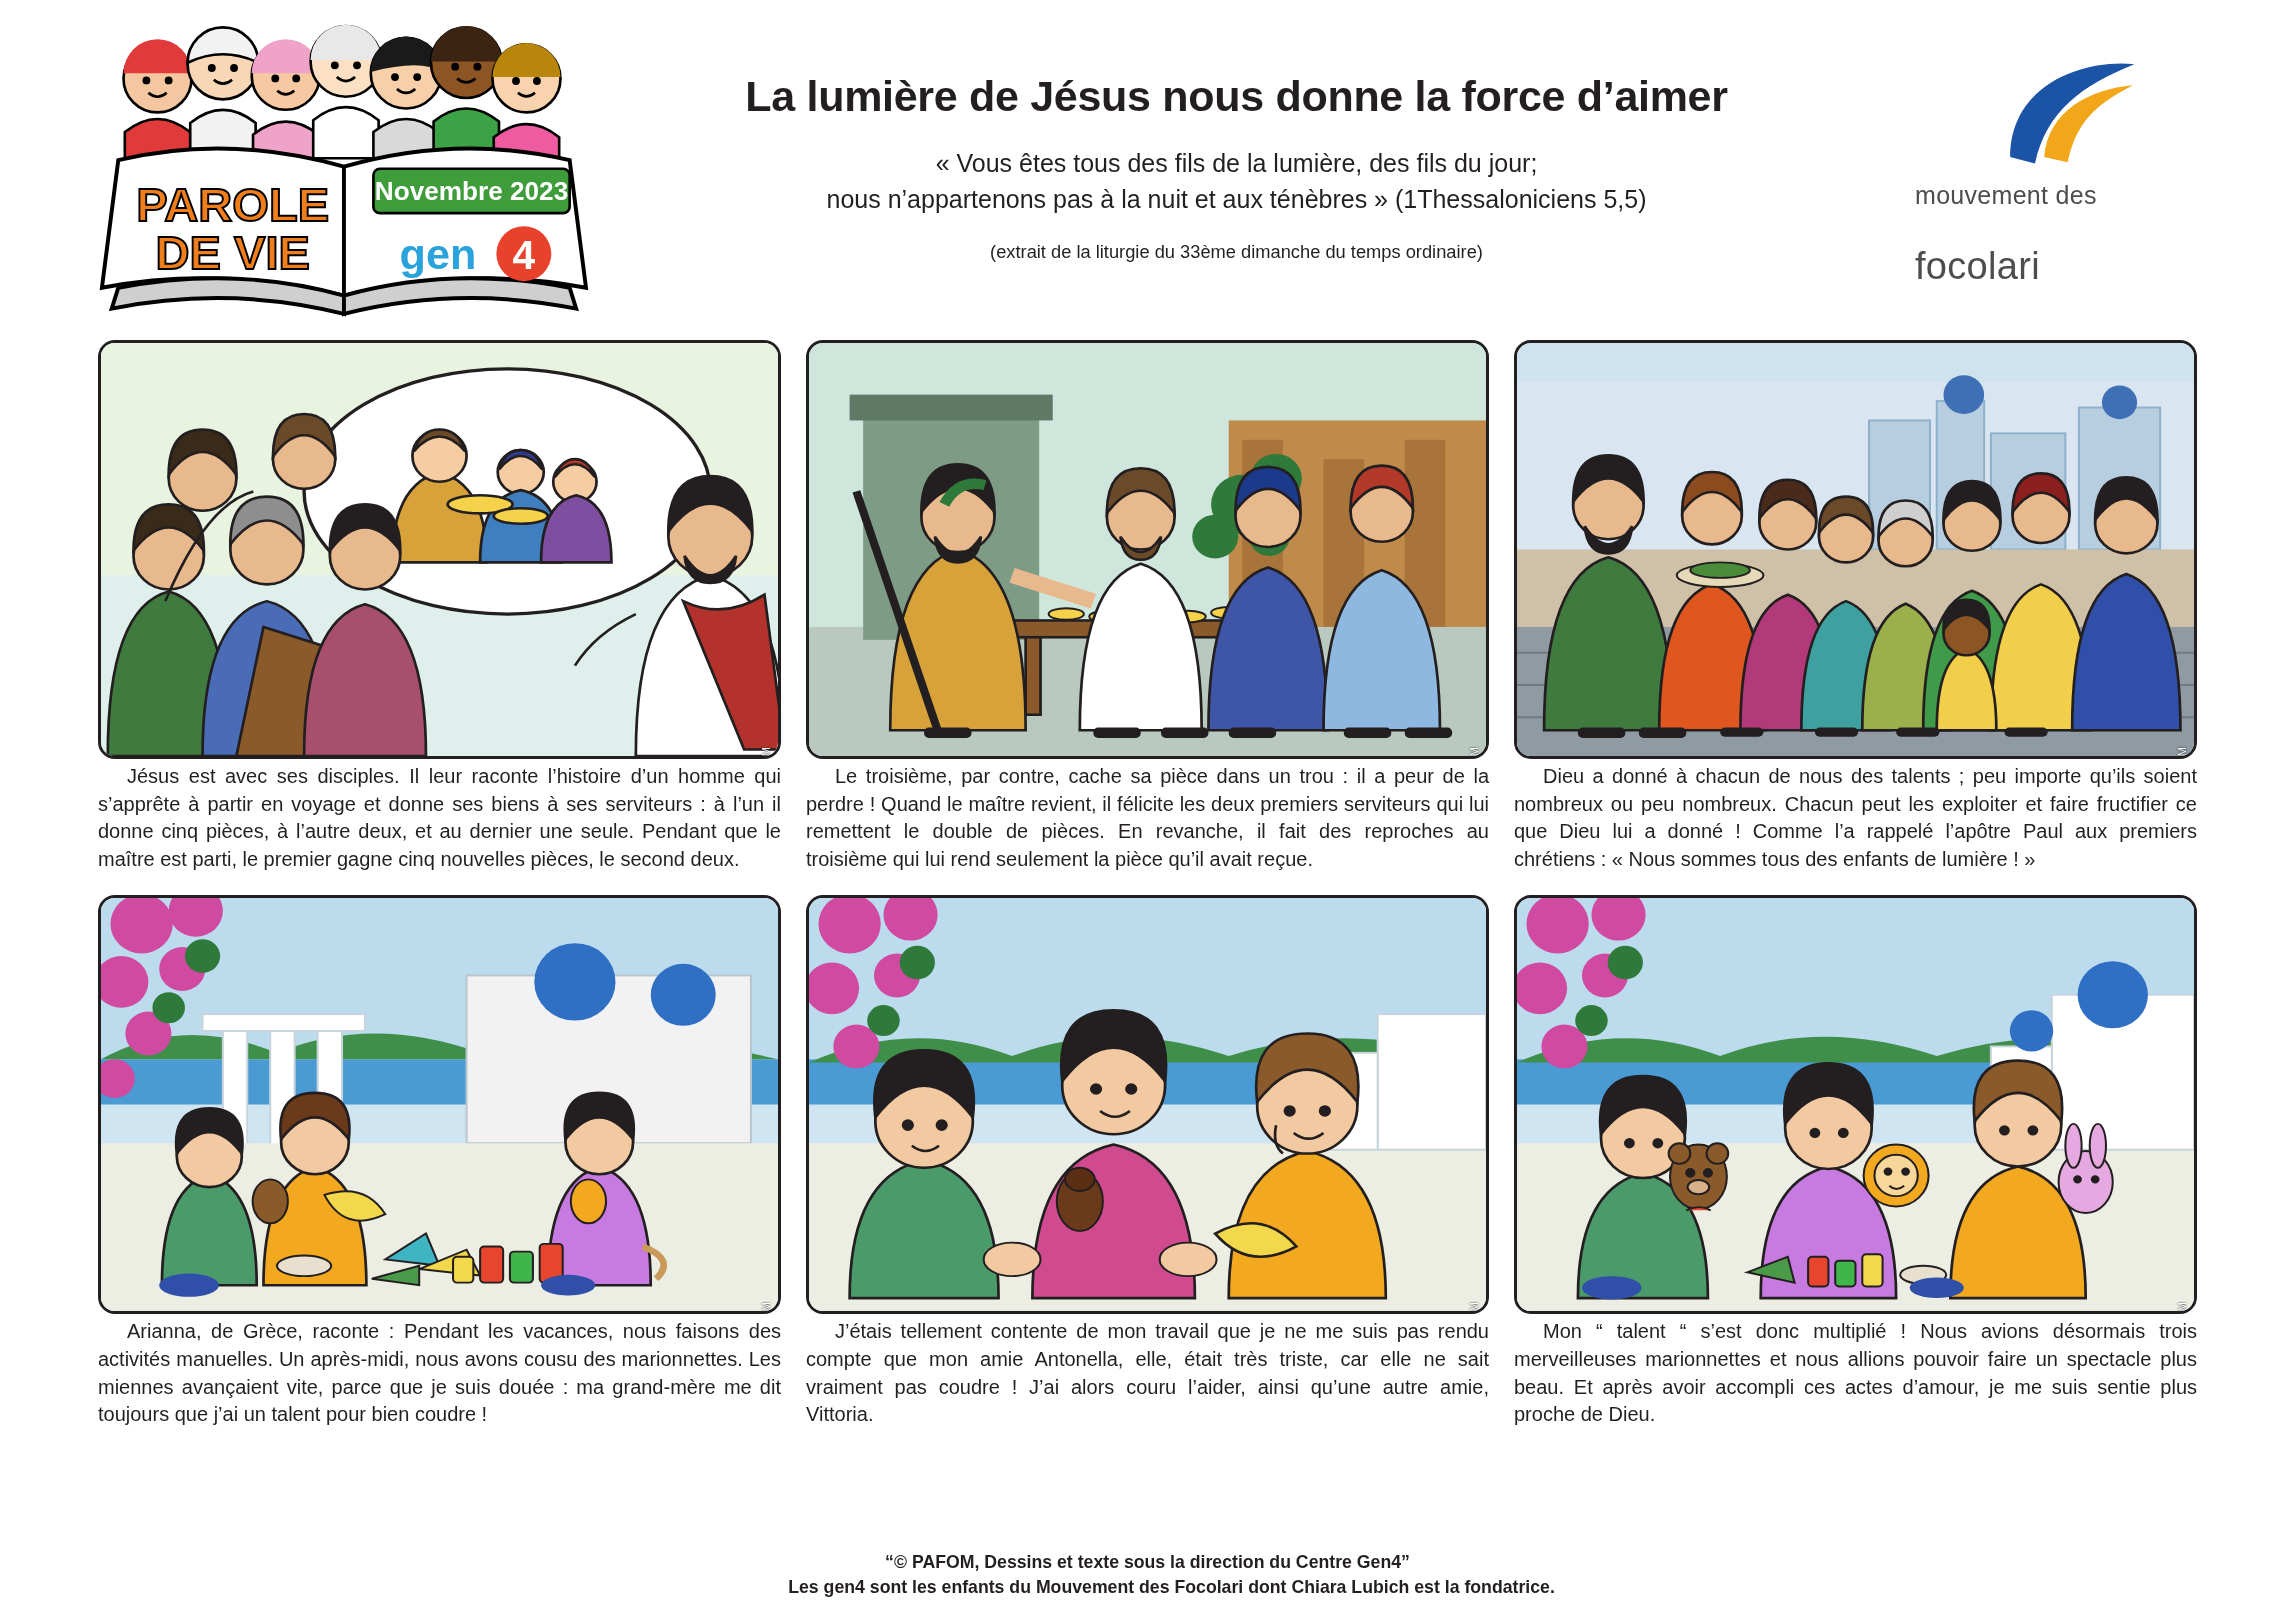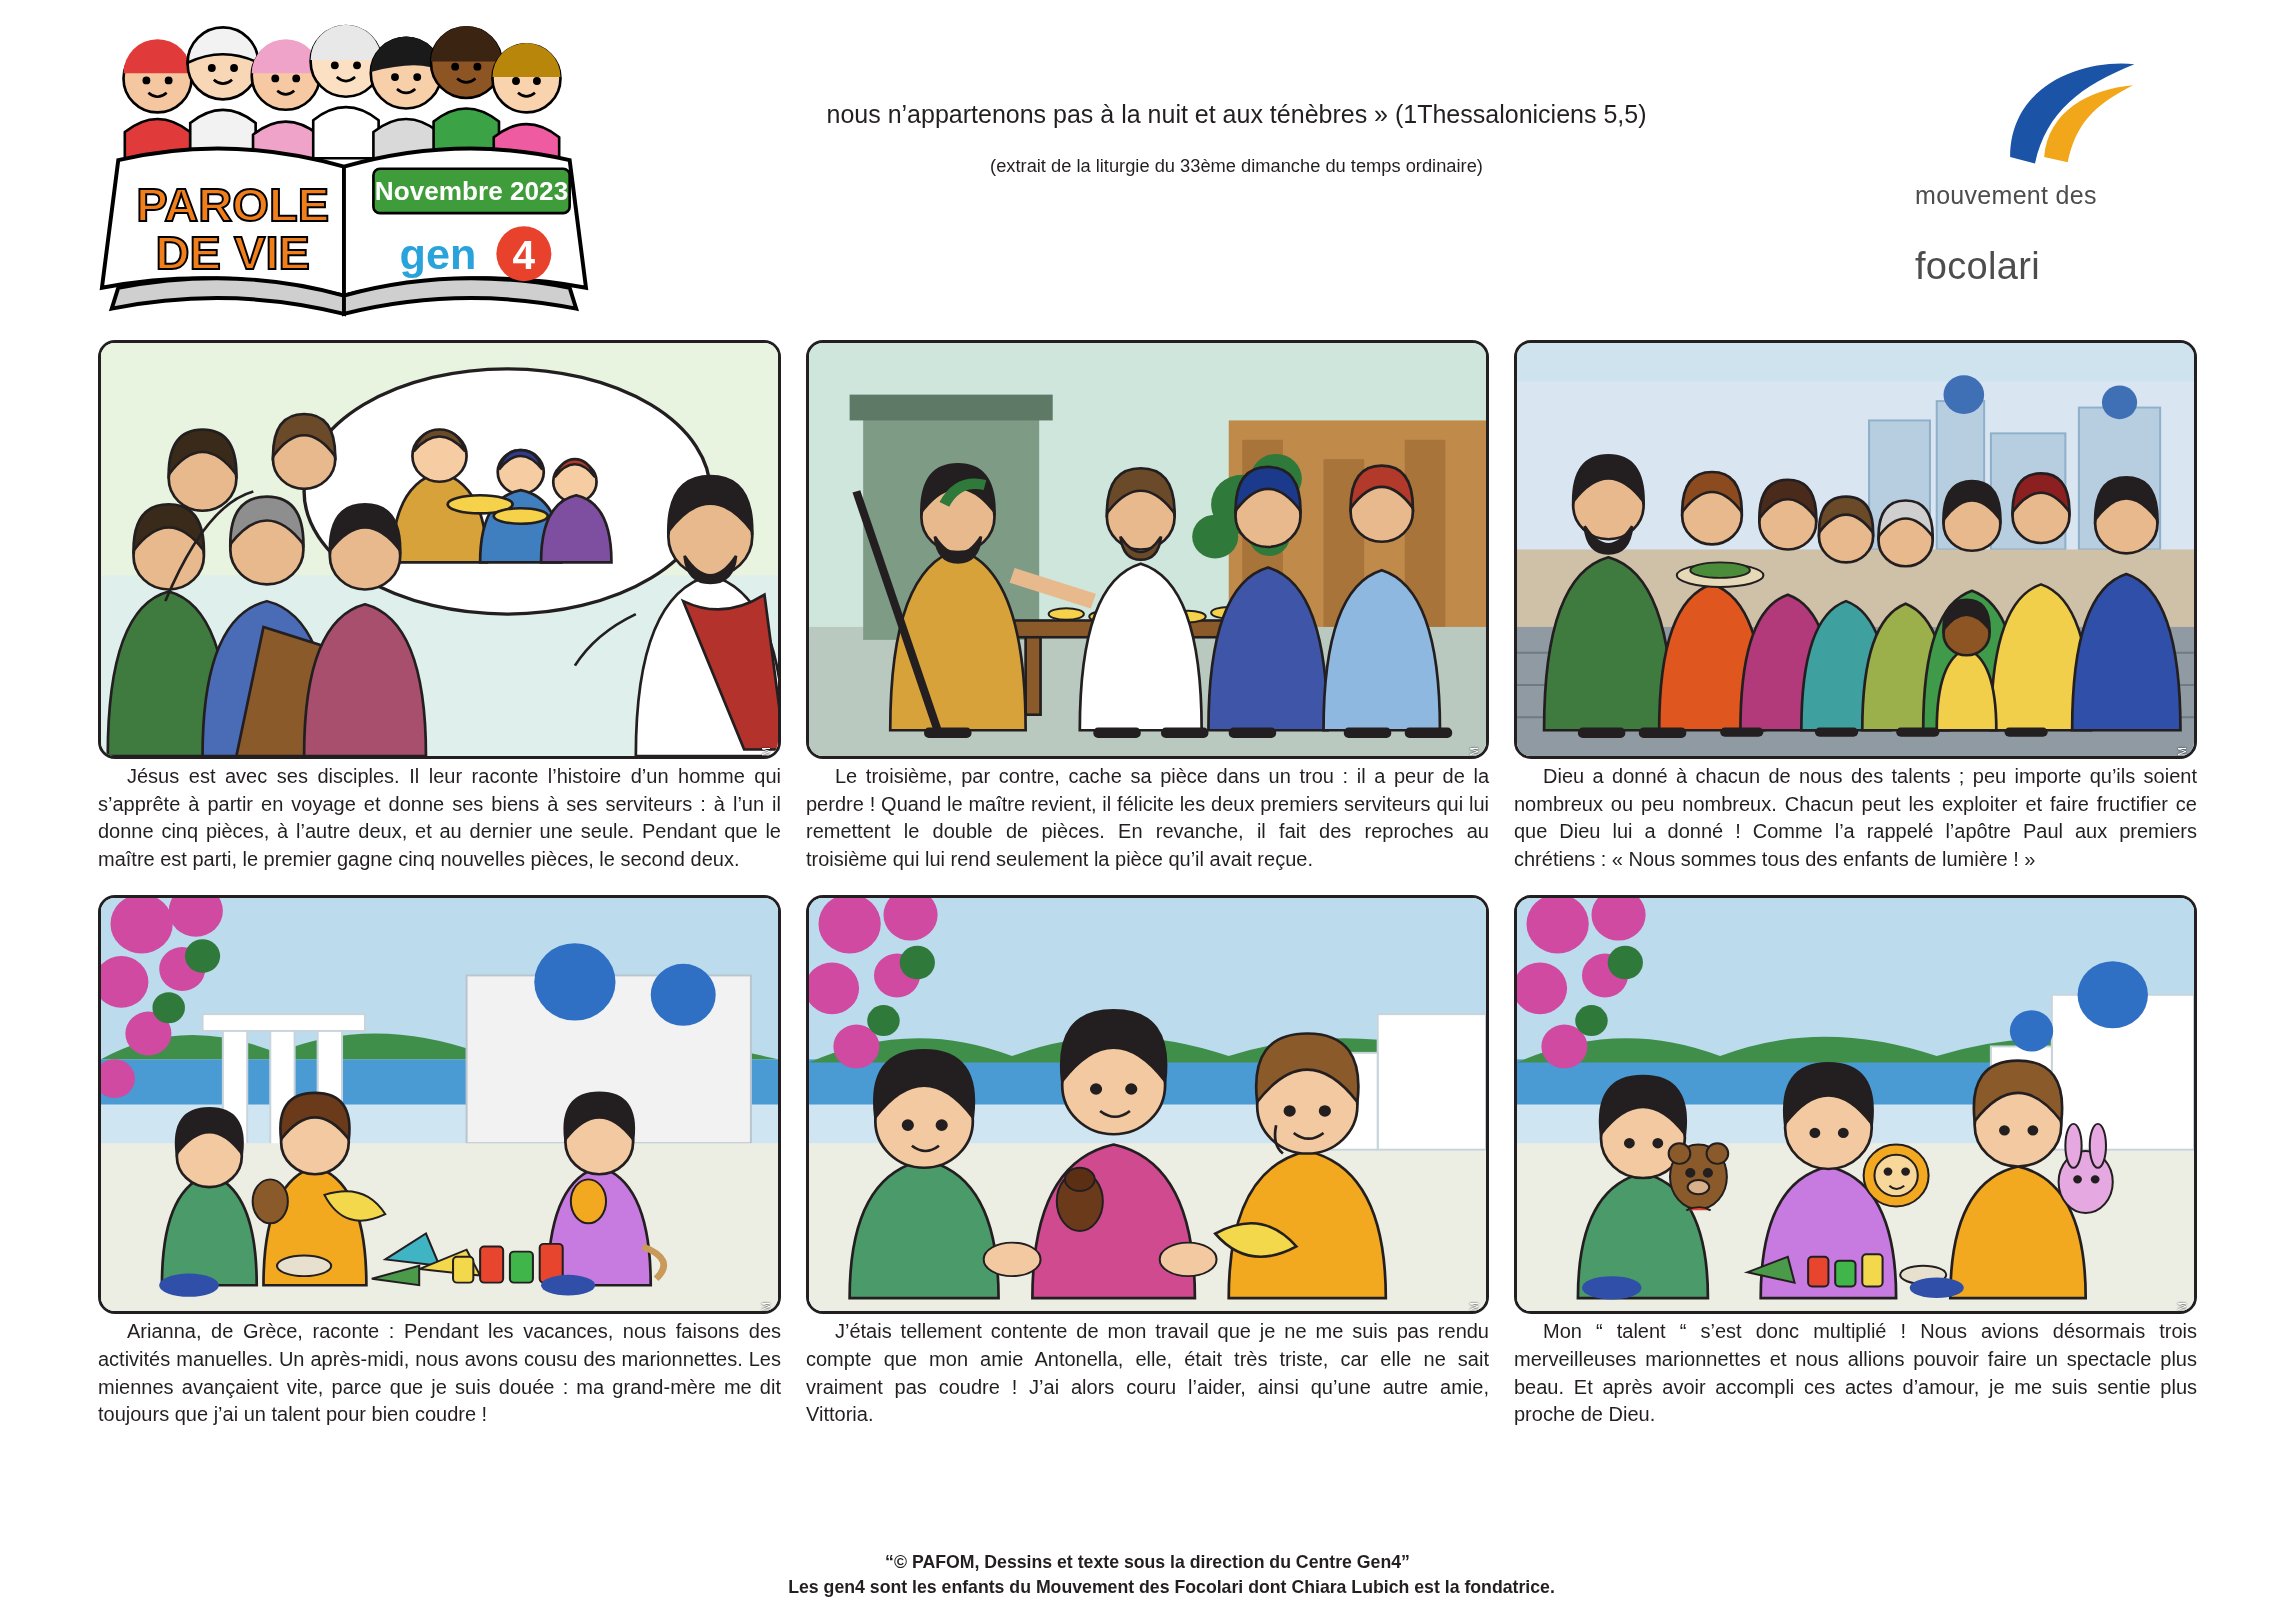--- a/index.html
+++ b/index.html
@@ -170,21 +170,23 @@
 
         <g>
           <text x="470" y="392" font-family="Liberation Sans, sans-serif" font-size="66" font-weight="bold" fill="#2aa3dc">gen</text>
           <circle cx="660" cy="368" r="42" fill="#e8412c"></circle>
           <text x="660" y="392" text-anchor="middle" font-family="Liberation Sans, sans-serif" font-size="62" font-weight="bold" fill="#ffffff">4</text>
         </g>
       </svg>
     </div>
 
     <div class="title-block">
+      <div class="main-title">La lumière de Jésus nous donne la force d’aimer</div>
       <div class="verse">
+        <div>« Vous êtes tous des fils de la lumière, des fils du jour;</div>
         <div>nous n’appartenons pas à la nuit et aux ténèbres » (1Thessaloniciens 5,5)</div>
       </div>
       <div class="liturgy">(extrait de la liturgie du 33ème dimanche du temps ordinaire)</div>
     </div>
 
     <div class="logo-focolari">
       <div class="foc-mark">
         <svg viewBox="0 0 260 180" xmlns="http://www.w3.org/2000/svg">
           <path d="M40 150 C 40 40, 150 0, 230 8 C 150 40, 95 80, 78 160 Z" fill="#1b54a6"></path>
           <path d="M92 150 C 98 80, 160 46, 228 40 C 168 70, 140 100, 128 158 Z" fill="#f2a71b"></path>

